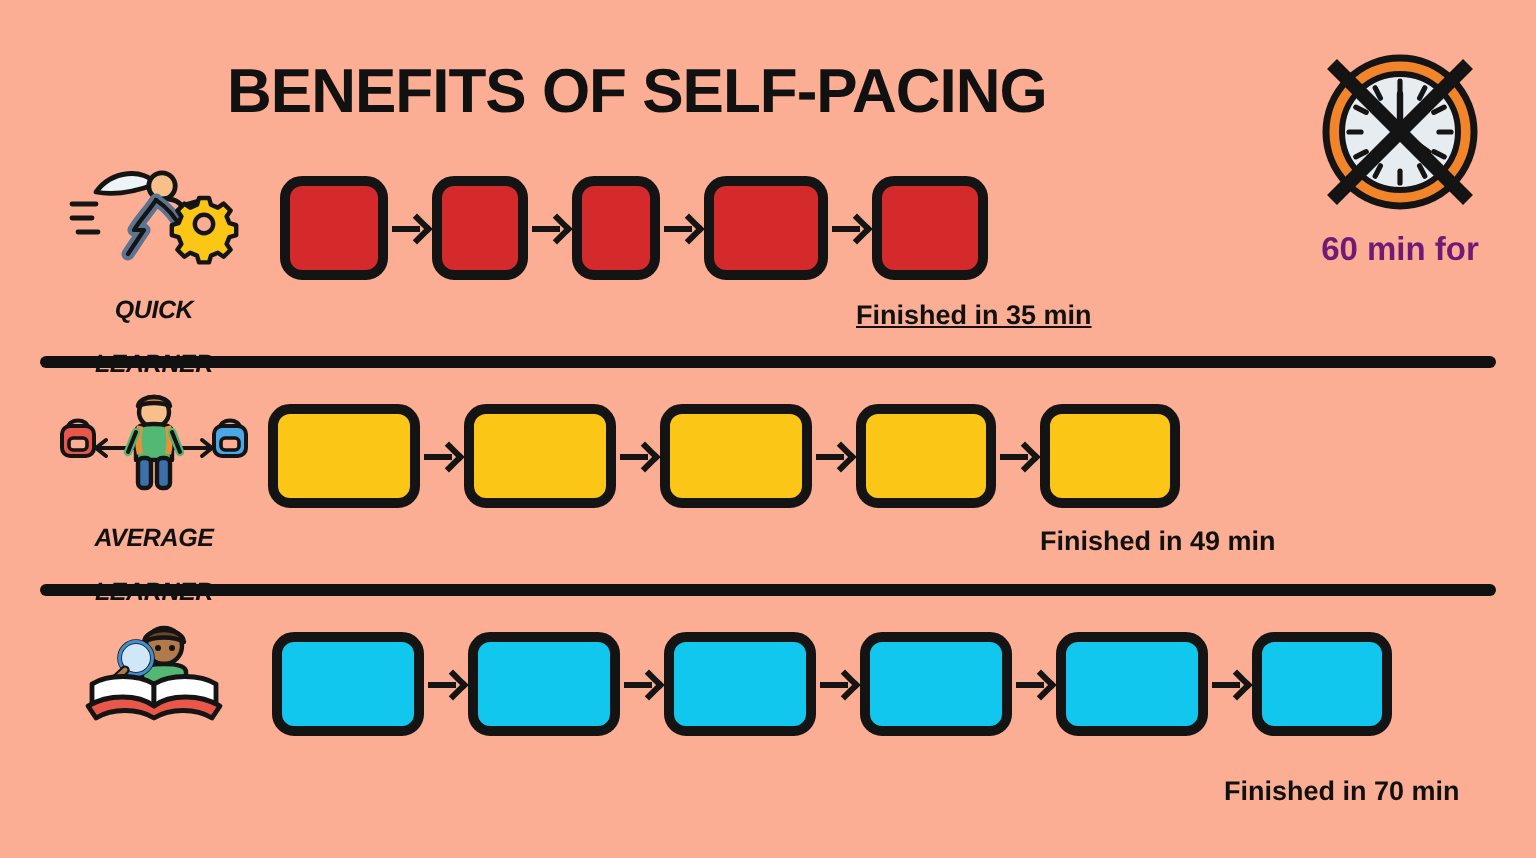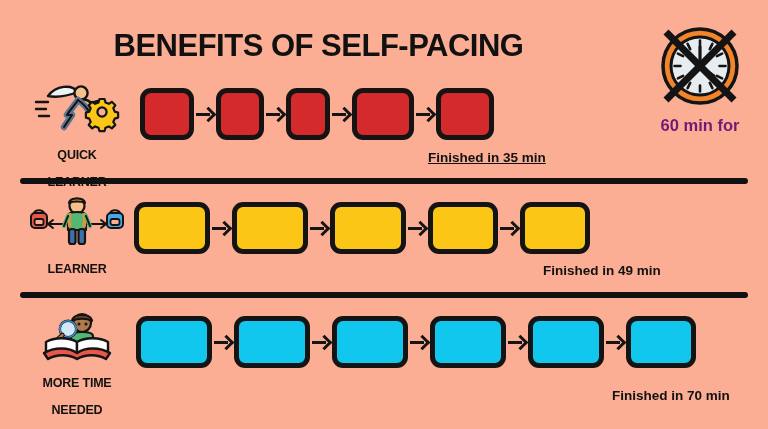--- a/index.html
+++ b/index.html
@@ -51,21 +51,21 @@
     left:20px;
     width:728px;
     height:6px;
     background:#111111;
     border-radius:3px;
   }
   .divider.d1 { top:178px; }
   .divider.d2 { top:292px; }
 
   
-  .row { position:absolute; left:0; width:768px; }
+  .row { position:absolute; left:0; width:768px;font-style:italic; }
   .row.r1 { top:82px; height:94px; }
   .row.r2 { top:196px; height:94px; }
   .row.r3 { top:310px; height:100px; }
 
   
   .persona {
     position:absolute;
     left:22px;
     top:0;
     width:110px;
@@ -132,21 +132,21 @@
 
   
   .finish {
     position:absolute;
     font-size:13.5px;
     font-weight:bold;
     color:#111111;
     white-space:nowrap;
   }
   .finish.f1 { left:428px; top:150px;text-decoration:underline; }
-  .finish.f2 { left:543px; top:263px; }
+  .finish.f2 { left:520px; top:263px; }
   .finish.f3 { left:612px; top:388px; }
 
   svg { display:block; overflow:visible; }
 </style>
 </head>
 <body>
 
 <div class="title">BENEFITS OF SELF-PACING</div>
 
 <div class="clock-badge">
@@ -260,20 +260,21 @@
         <path d="M57 17 C58 22, 58 27, 57 31" fill="none" stroke="#e8913c" stroke-width="3.2"></path>
         <path d="M41 20 L37 30" fill="none" stroke="#52b874" stroke-width="4.2" stroke-linecap="round"></path>
         <path d="M59 20 L63 30" fill="none" stroke="#52b874" stroke-width="4.2" stroke-linecap="round"></path>
         <path d="M41 20 L37 30" fill="none" stroke="#141414" stroke-width="2" stroke-linecap="round"></path>
         <path d="M59 20 L63 30" fill="none" stroke="#141414" stroke-width="2" stroke-linecap="round"></path>
         <rect x="42" y="33" width="6.5" height="15" rx="2.6" fill="#3d6fa8" stroke="#141414" stroke-width="2.2"></rect>
         <rect x="51.5" y="33" width="6.5" height="15" rx="2.6" fill="#3d6fa8" stroke="#141414" stroke-width="2.2"></rect>
       </svg>
     </div>
     <div class="persona-label">
+      <div>AVERAGE</div>
       <div>LEARNER</div>
     </div>
   </div>
 
   <div class="chain c2">
     <div class="task-box" style="width:76px"></div>
     <div class="arrow"></div>
     <div class="task-box" style="width:76px"></div>
     <div class="arrow"></div>
     <div class="task-box" style="width:76px"></div>
@@ -305,24 +306,20 @@
         </g>
 
         <g transform="translate(14,28)">
           <path d="M33 4 C25 -1, 10 -1, 2 4 L2 16 C10 11, 25 11, 33 16 Z" fill="#ffffff" stroke="#141414" stroke-width="2.4" stroke-linejoin="round"></path>
           <path d="M33 4 C41 -1, 56 -1, 64 4 L64 16 C56 11, 41 11, 33 16 Z" fill="#ffffff" stroke="#141414" stroke-width="2.4" stroke-linejoin="round"></path>
           <path d="M0 15 C10 9, 25 9, 33 15 C41 9, 56 9, 66 15 L62 21 C54 16, 41 16, 33 21 C25 16, 12 16, 4 21 Z" fill="#e8574a" stroke="#141414" stroke-width="2.4" stroke-linejoin="round"></path>
           <line x1="33" y1="4" x2="33" y2="16" stroke="#141414" stroke-width="2"></line>
         </g>
       </svg>
     </div>
-    <div class="persona-label">
-      <div>MORE TIME</div>
-      <div>NEEDED</div>
-    </div>
   </div>
 
   <div class="chain c3">
     <div class="task-box" style="width:76px"></div>
     <div class="arrow"></div>
     <div class="task-box" style="width:76px"></div>
     <div class="arrow"></div>
     <div class="task-box" style="width:76px"></div>
     <div class="arrow"></div>
     <div class="task-box" style="width:76px"></div>

